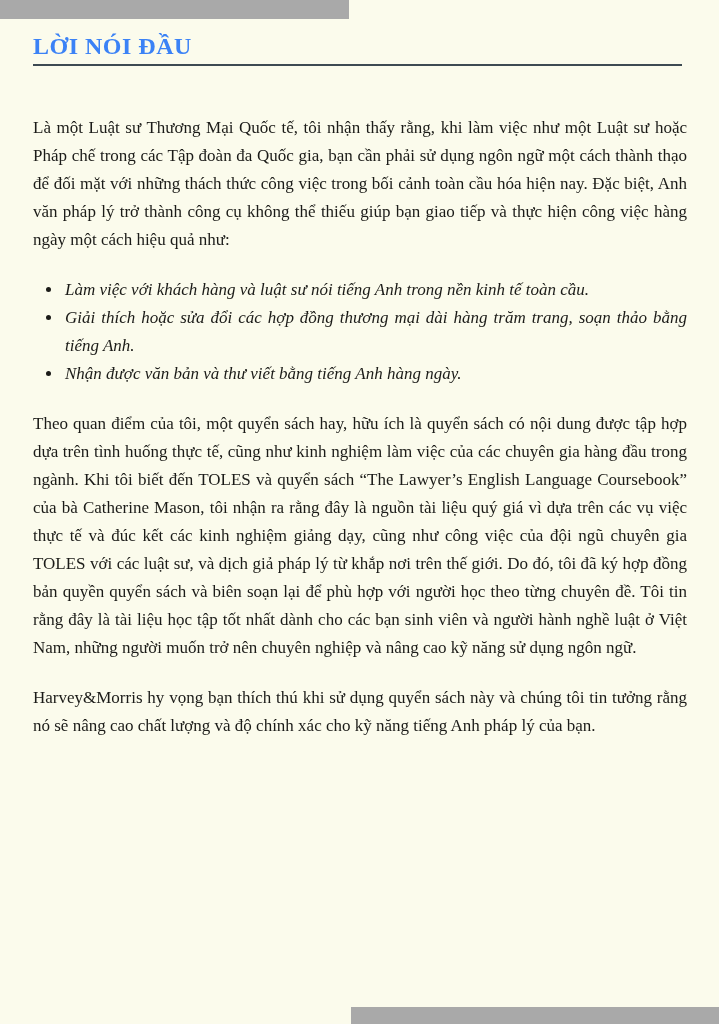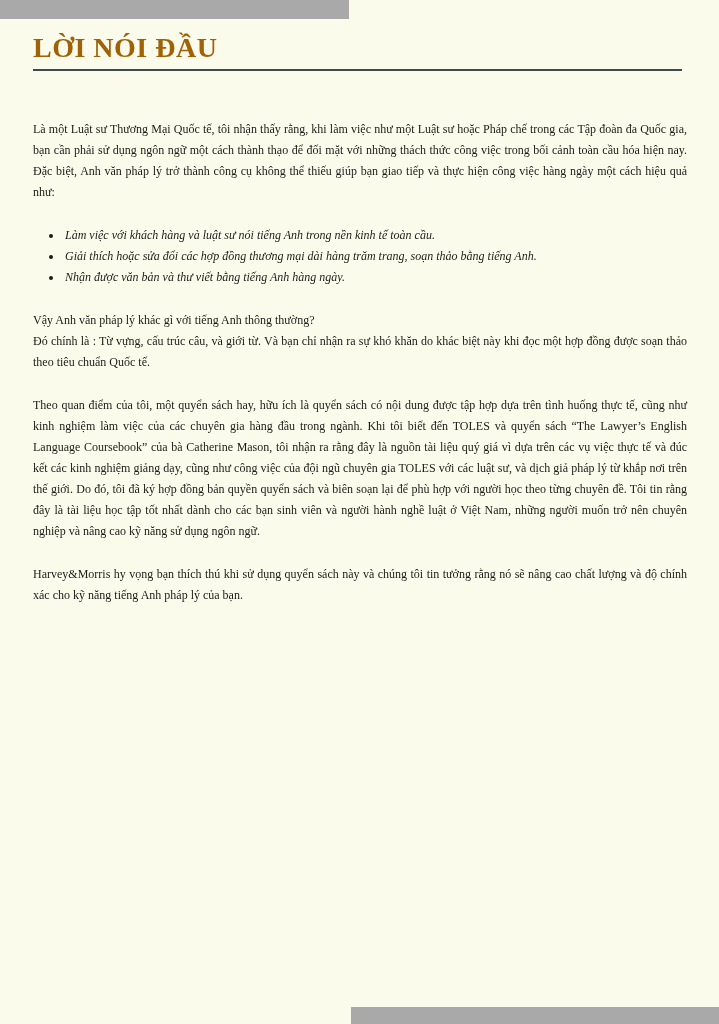--- a/index.html
+++ b/index.html
@@ -20,34 +20,34 @@
   }
   .deco-bar{position:absolute;background:var(--bar);}
   .bar-top{left:0;top:0;width:349px;height:19px;}
   .bar-bottom{left:351px;top:1007px;width:368px;height:17px;}
   .page{
     position:absolute;
     left:33px;top:33px;
     width:654px;
   }
   h1.title{
-    font-size:28px;
+    font-size:24px;
     font-weight:bold;
     letter-spacing:0.5px;
-    color:#a16207;
+    color:#3b82f6;
     line-height:1.1;
   }
   .title-rule{
     margin-top:5px;
     border-bottom:2px solid var(--rule);
     width:649px;
   }
   .body-text{
-    font-size:12px;
-    line-height:21px;
+    font-size:17px;
+    line-height:28px;
     text-align:justify;
     margin-top:48px;
   }
   .para{margin-top:22px;}
   .para.first{margin-top:19px;}
   ul.bullet-list{
     margin-top:22px;
     padding-left:30px;
     list-style:disc;
     font-style:italic;
@@ -70,24 +70,20 @@
   <div class="body-text">
 
     <p class="para first">Là một Luật sư Thương Mại Quốc tế, tôi nhận thấy rằng, khi làm việc như một Luật sư hoặc Pháp chế trong các Tập đoàn đa Quốc gia, bạn cần phải sử dụng ngôn ngữ một cách thành thạo để đối mặt với những thách thức công việc trong bối cảnh toàn cầu hóa hiện nay. Đặc biệt, Anh văn pháp lý trở thành công cụ không thể thiếu giúp bạn giao tiếp và thực hiện công việc hàng ngày một cách hiệu quả như:</p>
 
     <ul class="bullet-list">
       <li>Làm việc với khách hàng và luật sư nói tiếng Anh trong nền kinh tế toàn cầu.</li>
       <li>Giải thích hoặc sửa đổi các hợp đồng thương mại dài hàng trăm trang, soạn thảo bằng tiếng Anh.</li>
       <li>Nhận được văn bản và thư viết bằng tiếng Anh hàng ngày.</li>
     </ul>
 
-    <div class="para">
-      <div>Vậy Anh văn pháp lý khác gì với tiếng Anh thông thường?</div>
-      <div>Đó chính là : Từ vựng, cấu trúc câu, và giới từ. Và bạn chỉ nhận ra sự khó khăn do khác biệt này khi đọc một hợp đồng được soạn thảo theo tiêu chuẩn Quốc tế.</div>
-    </div>
 
     <p class="para">Theo quan điểm của tôi, một quyển sách hay, hữu ích là quyển sách có nội dung được tập hợp dựa trên tình huống thực tế, cũng như kinh nghiệm làm việc của các chuyên gia hàng đầu trong ngành. Khi tôi biết đến TOLES và quyển sách “The Lawyer’s English Language Coursebook” của bà Catherine Mason, tôi nhận ra rằng đây là nguồn tài liệu quý giá vì dựa trên các vụ việc thực tế và đúc kết các kinh nghiệm giảng dạy, cũng như công việc của đội ngũ chuyên gia TOLES với các luật sư, và dịch giả pháp lý từ khắp nơi trên thế giới. Do đó, tôi đã ký hợp đồng bản quyền quyển sách và biên soạn lại để phù hợp với người học theo từng chuyên đề. Tôi tin rằng đây là tài liệu học tập tốt nhất dành cho các bạn sinh viên và người hành nghề luật ở Việt Nam, những người muốn trở nên chuyên nghiệp và nâng cao kỹ năng sử dụng ngôn ngữ.</p>
 
 
 
 
     <p class="para">Harvey&amp;Morris hy vọng bạn thích thú khi sử dụng quyển sách này và chúng tôi tin tưởng rằng nó sẽ nâng cao chất lượng và độ chính xác cho kỹ năng tiếng Anh pháp lý của bạn.</p>
 
   </div>
 </div>

